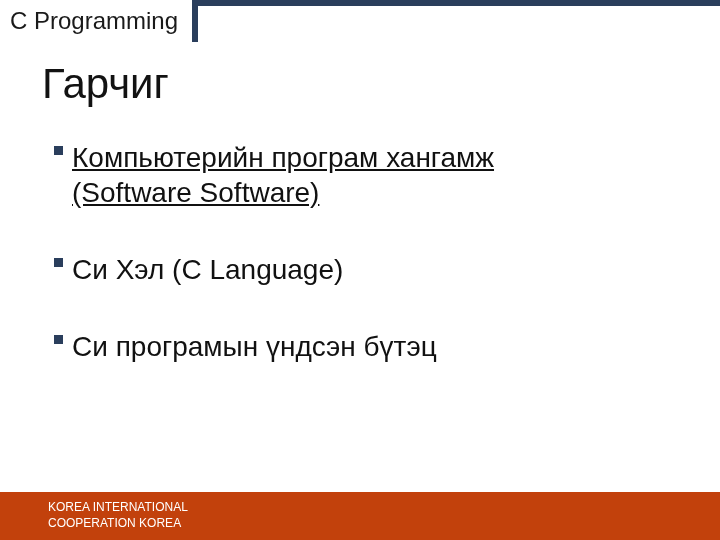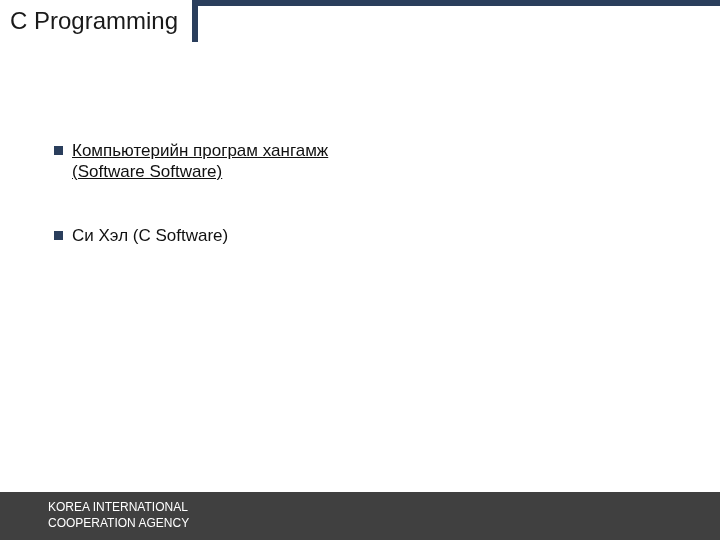--- a/index.html
+++ b/index.html
@@ -22,59 +22,63 @@
   .title {
     position: absolute; left: 42px; top: 60px;
     font-size: 42px; color: #121212;
   }
 
   .bullets {
     position: absolute; left: 54px; top: 140px; width: 620px;
   }
   .bullet {
     position: relative; padding-left: 18px; margin-bottom: 42px;
-    font-size: 17px; color: #111; line-height: 1.25;
+    font-size: 28px; color: #111; line-height: 1.25;
   }
   .bullet::before {
     content: ""; position: absolute; left: 0; top: 6px;
     width: 9px; height: 9px; background: #2a3e5c;
   }
   .bullet.active { text-decoration: underline; }
   .subline { display: block; }
 
   .footer-bar {
     position: absolute; left: 0; bottom: 0; width: 720px; height: 48px;
-    background: #404040; color: #fff; display: flex; align-items: center;
+    background: #c2410c; color: #fff; display: flex; align-items: center;
     padding-left: 48px; font-size: 12px; line-height: 1.3;
   }
 </style>
 </head>
 <body>
 
 <div class="slide">
 
   <div class="header-rule-top"></div>
   <div class="header-rule-thin1"></div>
   <div class="header-rule-thin2"></div>
 
   <div class="header-tab">
     <span class="header-tab-text">C Programming</span>
   </div>
 
+  <div class="title">Гарчиг</div>
 
   <div class="bullets">
     <div class="bullet active">
       <span class="subline">Компьютерийн програм хангамж</span>
       <span class="subline">(Software Software)</span>
     </div>
     <div class="bullet">
-      <span class="subline">Си Хэл (C Software)</span>
+      <span class="subline">Си Хэл (C Language)</span>
+    </div>
+    <div class="bullet">
+      <span class="subline">Си програмын үндсэн бүтэц</span>
     </div>
   </div>
 
   <div class="footer-bar">
     <div>
       <div>KOREA INTERNATIONAL</div>
-      <div>COOPERATION AGENCY</div>
+      <div>COOPERATION KOREA</div>
     </div>
   </div>
 
 </div>
 
 </body></html>

